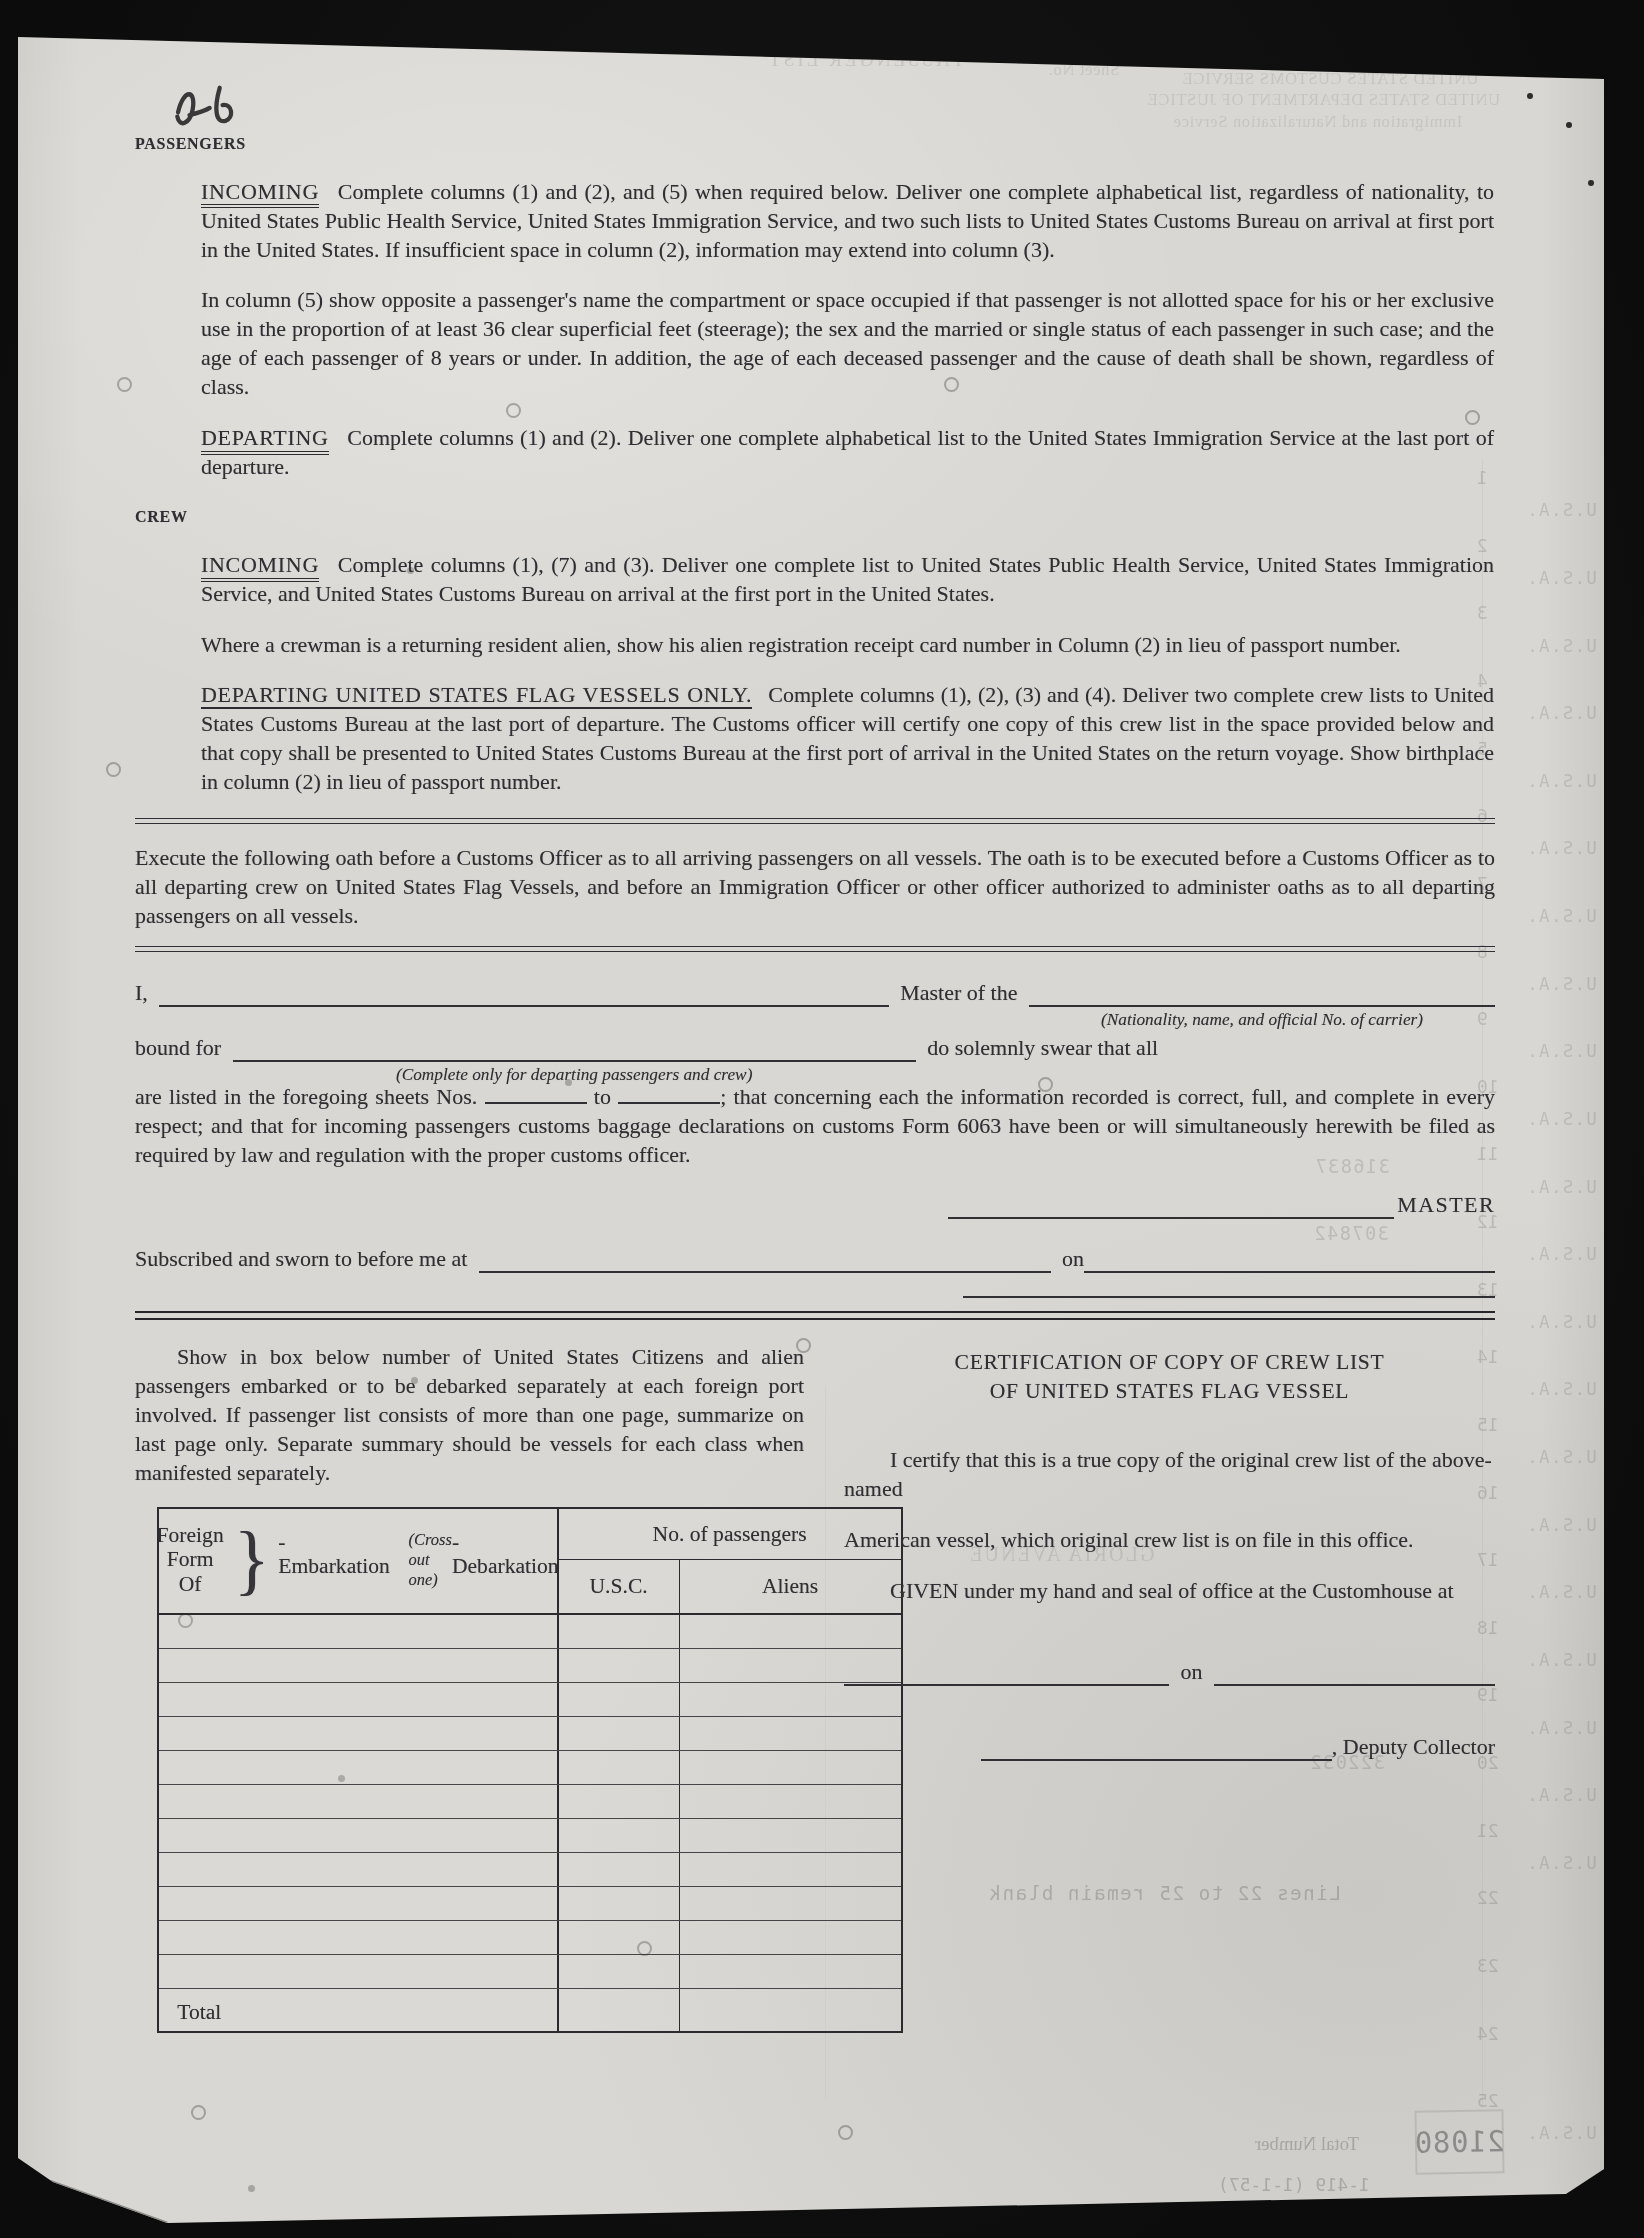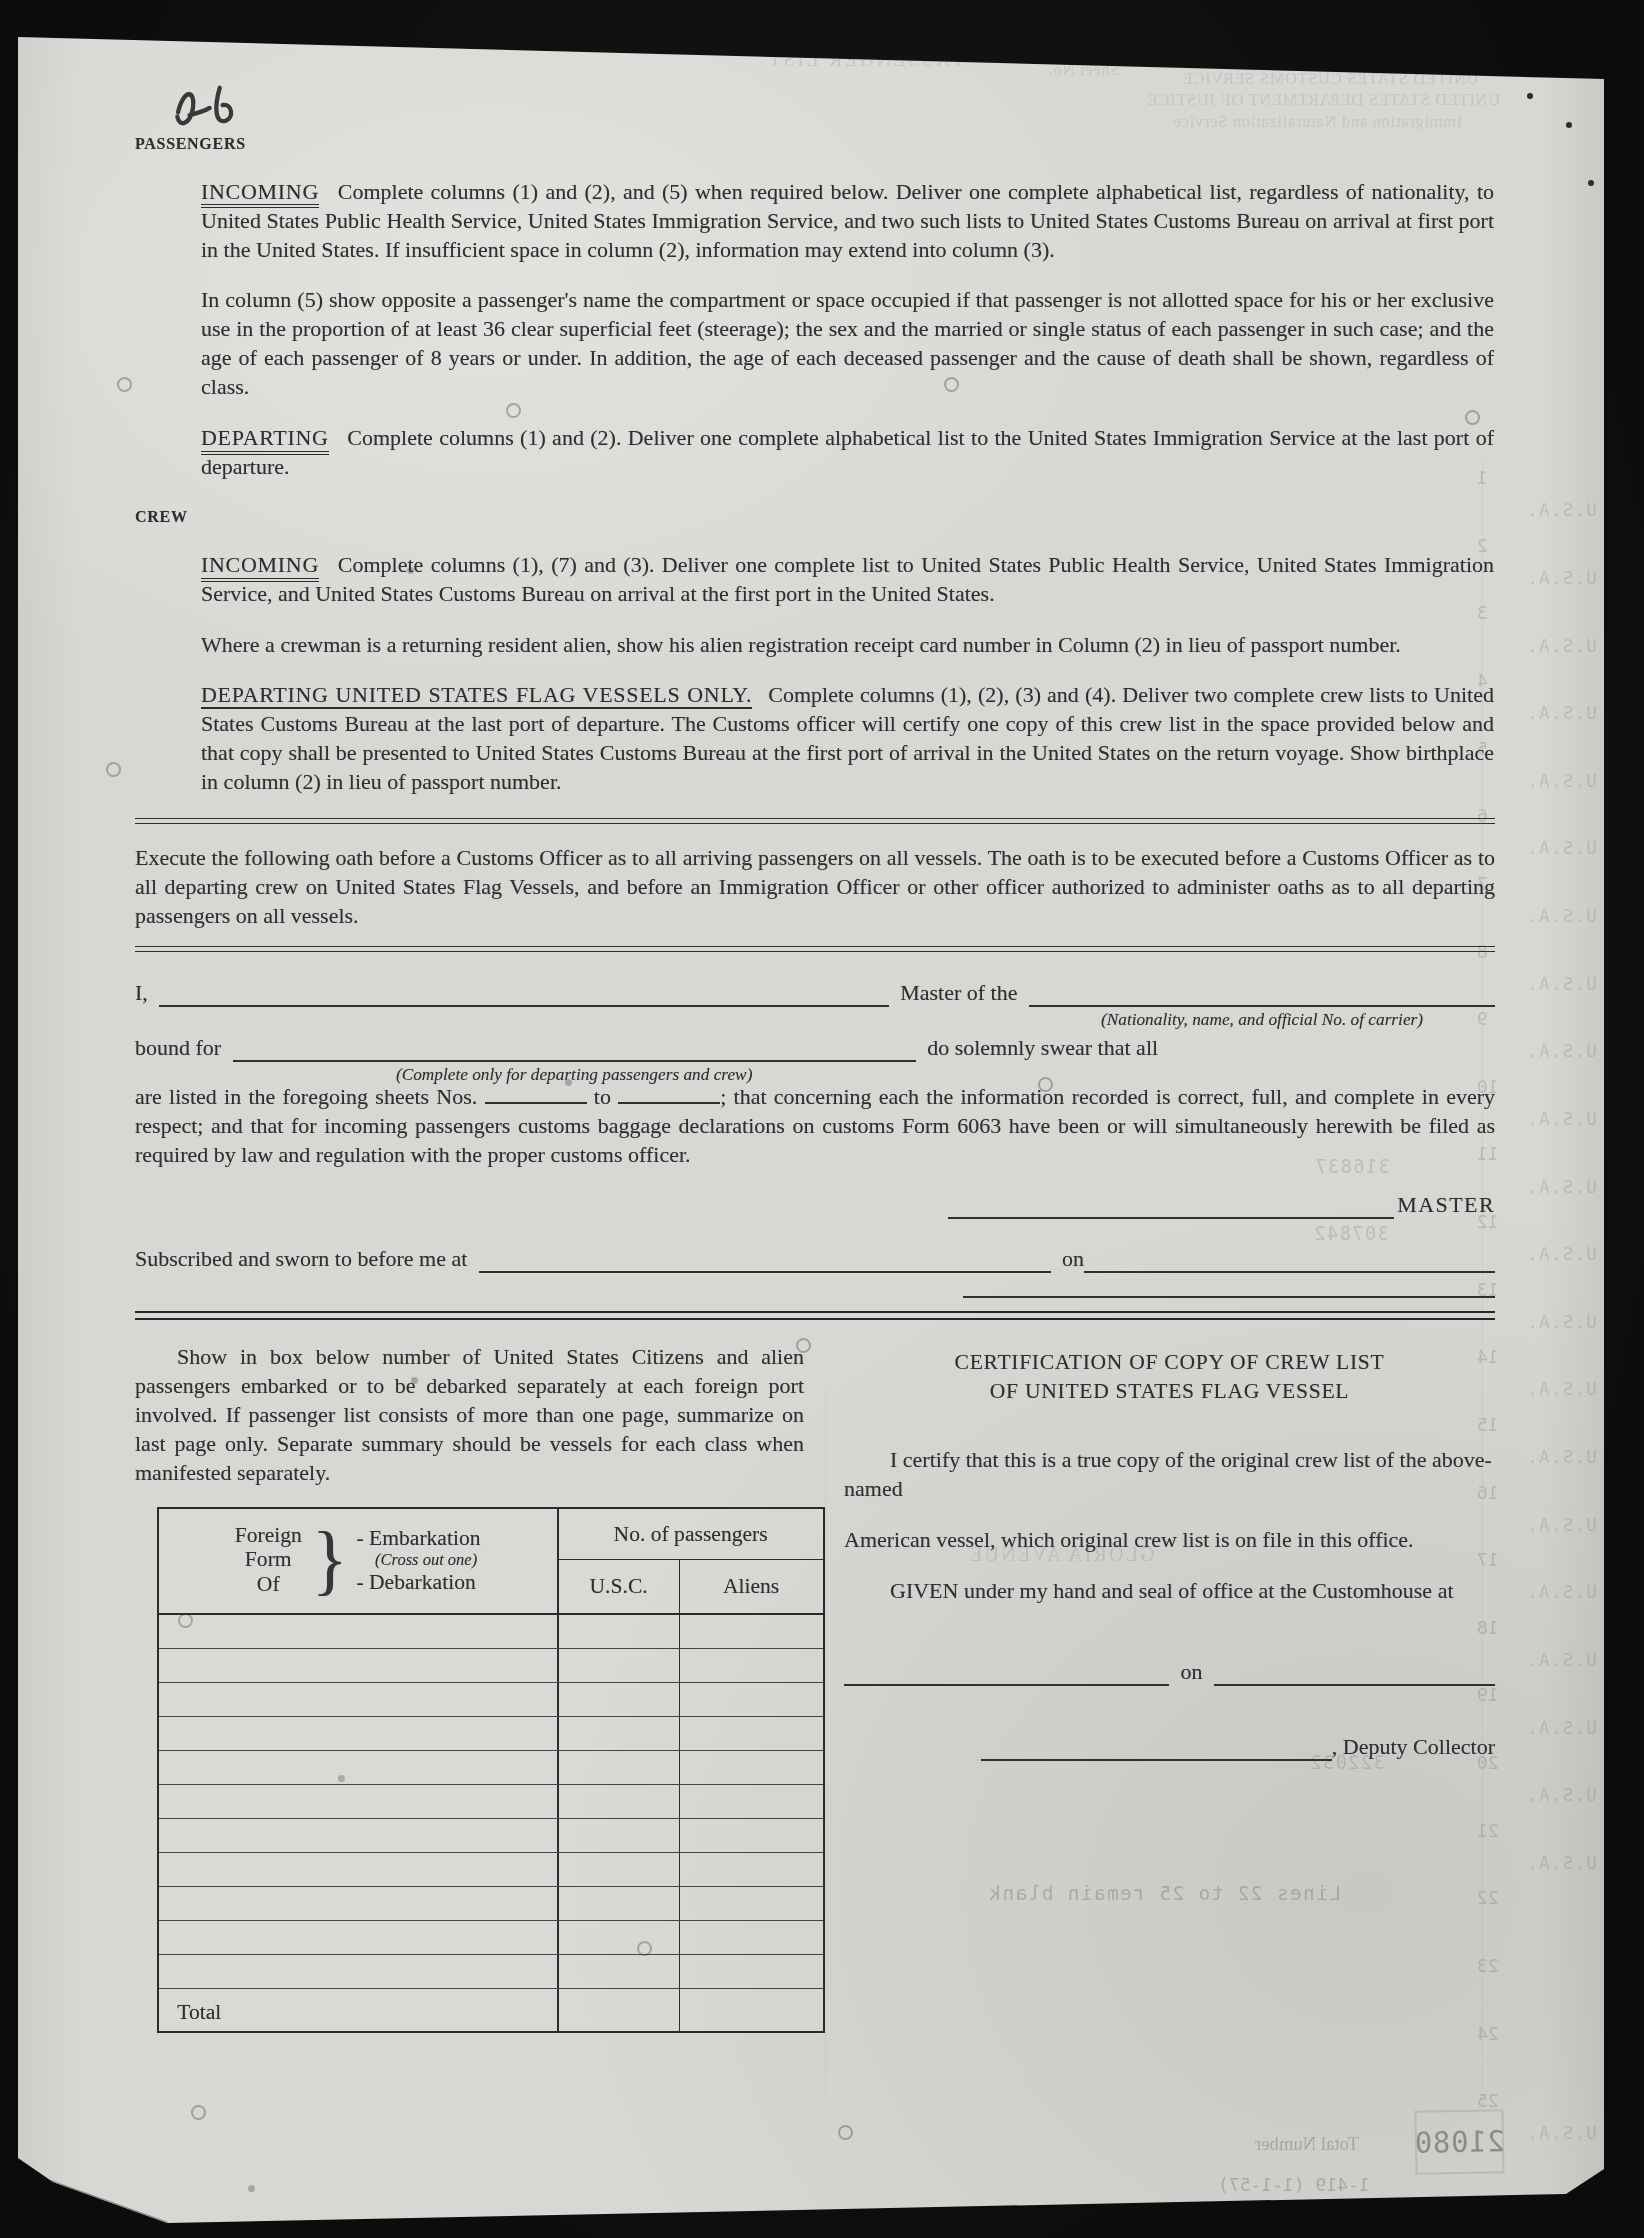--- a/index.html
+++ b/index.html
@@ -64,26 +64,26 @@
   .blank{display:inline-block;width:102px;border-bottom:2.2px solid #303034;height:1em;}
   .master-lbl{letter-spacing:1.4px;padding-left:2.9px;}
 
   
   .bottom{display:flex;margin-top:0;}
   .bcol-l{width:669px;}
   .bcol-r{flex:1;margin-left:40px;}
   .indent1{text-indent:42px;text-align:justify;margin:0;}
 
   
-  .sumtable{margin:20px 0 0 21.6px;width:668px;border:2.2px solid #2b2b2f;box-sizing:border-box;background:rgba(255,255,255,.06);}
+  .sumtable{margin:20px 0 0 21.6px;width:746px;border:2.2px solid #2b2b2f;box-sizing:border-box;background:rgba(255,255,255,.06);}
   .t-head{display:grid;grid-template-columns:400px 1fr;border-bottom:2.2px solid #2b2b2f;}
   .t-hl{border-right:2.2px solid #2b2b2f;display:flex;align-items:center;justify-content:center;padding:11.5px 0 14.4px 0;}
   .t-port{display:flex;flex-direction:column;align-items:center;font-size:21.6px;line-height:24.5px;margin-right:10px;}
   .brace{font-size:75px;font-weight:400;line-height:0.9;transform:scaleY(1.05);margin-right:8.6px;color:#35353a;}
-  .t-emb{display:flex;flex-direction:column;font-size:21.6px;line-height:24px;}
+  .t-emb{display:flex;flex-direction:row;font-size:21.6px;line-height:24px;}
   .t-emb .cross{font-style:italic;font-size:16.5px;line-height:20px;padding-left:18.7px;}
   .t-hr-top{height:50px;display:flex;align-items:center;justify-content:center;font-size:21.6px;border-bottom:1.4px solid #2b2b2f;}
   .t-hr-bot{display:grid;grid-template-columns:121px 1fr;height:53px;}
   .t-hr-bot div{display:flex;align-items:center;justify-content:center;font-size:21.6px;}
   .t-usc{border-right:1.4px solid #2b2b2f;}
   .t-row{display:grid;grid-template-columns:400px 121px 1fr;height:33px;border-bottom:1.4px solid rgba(43,43,47,.85);}
   .t-row .c1{border-right:2.2px solid #2b2b2f;}
   .t-row .c2{border-right:1.4px solid #2b2b2f;}
   .t-total{display:grid;grid-template-columns:400px 121px 1fr;height:42px;}
   .t-total .c1{border-right:2.2px solid #2b2b2f;padding:8.6px 0 0 18.7px;font-size:21.6px;}

